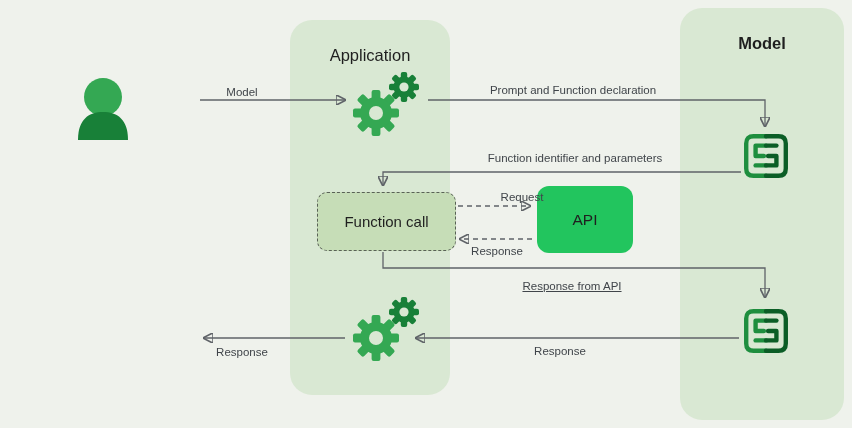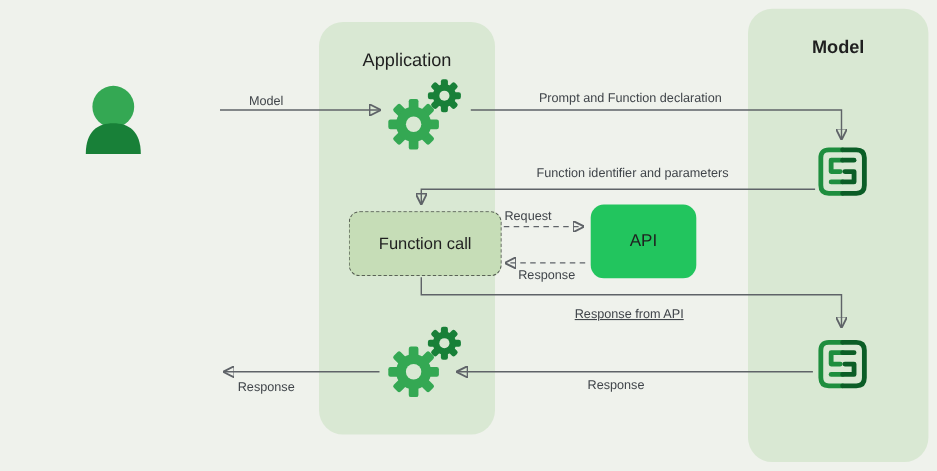--- a/index.html
+++ b/index.html
@@ -163,19 +163,19 @@
   <div class="fn-box">
     <span>Function call</span>
   </div>
   <div class="api-box">
     <span>API</span>
   </div>
 
   <div class="lbl" style="left:242px; top:92px;">Model</div>
   <div class="lbl" style="left:573px; top:90px;">Prompt and Function declaration</div>
   <div class="lbl" style="left:575px; top:158px;">Function identifier and parameters</div>
-  <div class="lbl" style="left:480px; top:197px;">Request</div>
+  <div class="lbl" style="left:522px; top:197px;">Request</div>
   <div class="lbl" style="left:497px; top:251px;">Response</div>
   <div class="lbl" style="left:572px; top:286px;text-decoration:underline;">Response from API</div>
   <div class="lbl" style="left:560px; top:351px;">Response</div>
   <div class="lbl" style="left:242px; top:352px;">Response</div>
 
 </div>
 
 </body></html>

